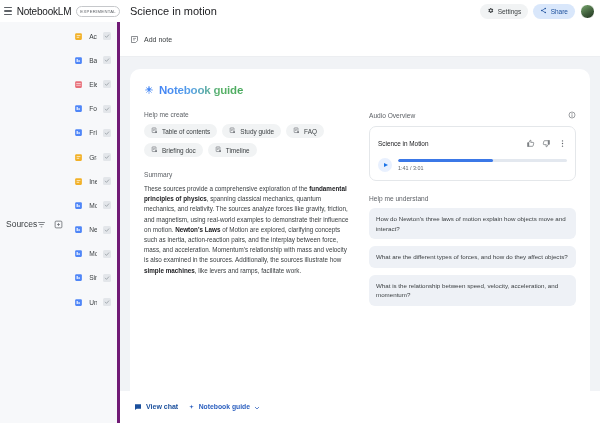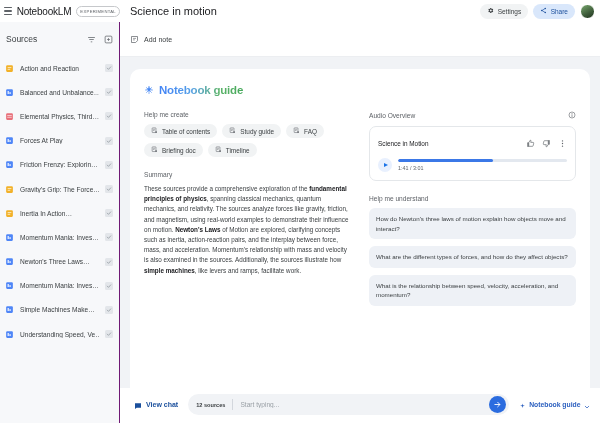--- a/index.html
+++ b/index.html
@@ -44,22 +44,22 @@
     background: linear-gradient(150deg,#7aa86f,#3e5c3a 60%,#22331f);
     border: 1px solid #fff; cursor: pointer; flex: 0 0 15px;
   }
 
   
   .body { flex: 1; display: flex; min-height: 0; }
 
   
   .sidebar {
     width: 120px; flex: 0 0 120px; background: #f7f8fa;
-    display: flex; flex-direction: column; min-height: 0;
-    border-right: 1px solid #701a75;
+    display: flex; flex-direction: row; min-height: 0;
+    border-right: 3px solid #701a75;
   }
   .sb-head {
     display: flex; align-items: center; justify-content: space-between;
     padding: 8px 6px 6px 6px; flex: 0 0 auto;
   }
   .sb-head-title { font-size: 8.5px; color: #3c4043; }
   .sb-head-icons { display: flex; align-items: center; gap: 8px; }
   .ic { cursor: pointer; display: block; }
 
   .src-list { flex: 1; overflow: hidden; padding-top: 2px; }
@@ -568,30 +568,20 @@
       <div class="bottombar">
         <div class="viewchat">
           <span>
             <svg width="8" height="8" viewBox="0 0 24 24" fill="#1a4f9c">
               <path d="M3 4h18v13H8l-5 4z"></path>
             </svg>
           </span>
           <span class="viewchat-lbl">View chat</span>
         </div>
 
-        <div class="composer">
-          <span class="src-count">12 sources</span>
-          <span class="vdiv"></span>
-          <input class="composer-input" type="text" placeholder="Start typing..." style="">
-          <div class="send-btn">
-            <svg width="9" height="9" viewBox="0 0 24 24" fill="none" stroke="#fff" stroke-width="2.4" stroke-linecap="round" stroke-linejoin="round">
-              <path d="M5 12h13M12.5 6l6 6-6 6"></path>
-            </svg>
-          </div>
-        </div>
 
         <div class="guide-switch">
           <span>
             <svg width="7" height="7" viewBox="0 0 24 24" fill="#2b5fbf">
               <path d="M12 2l1.6 6.1L20 9.7l-6.4 1.6L12 17.4l-1.6-6.1L4 9.7l6.4-1.6z"></path>
             </svg>
           </span>
           <span class="guide-switch-lbl">Notebook guide</span>
           <span>
             <svg width="6" height="6" viewBox="0 0 24 24" fill="none" stroke="#2b5fbf" stroke-width="3" stroke-linecap="round">

